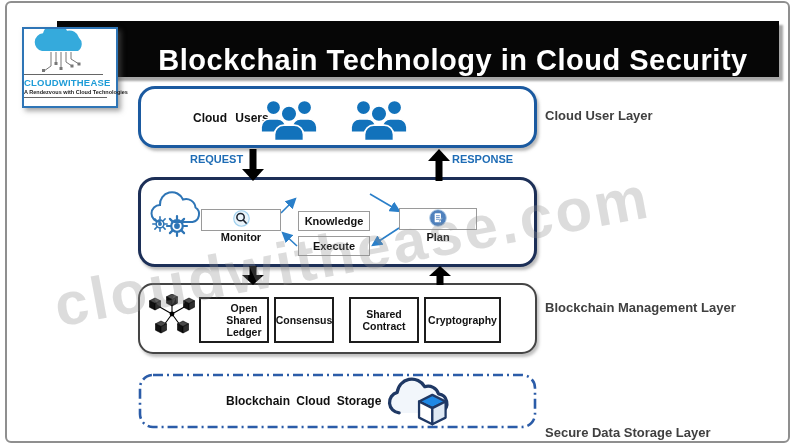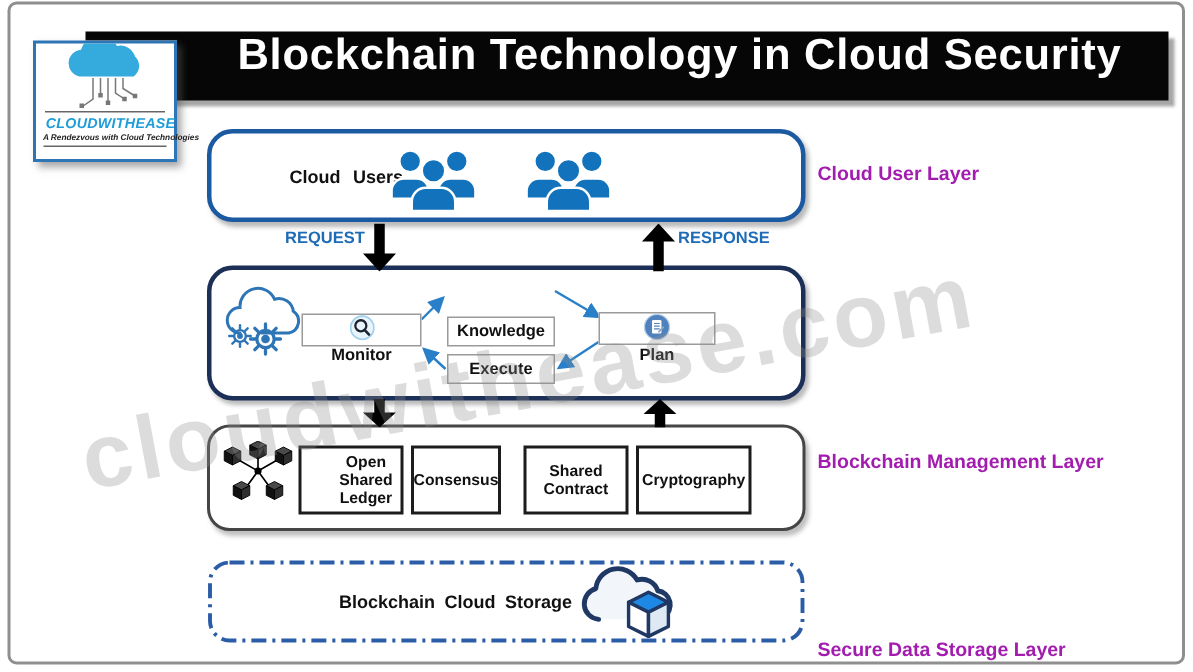--- a/index.html
+++ b/index.html
@@ -1,42 +1,42 @@
 <!DOCTYPE html>
 <html><head>
 <meta charset="utf-8">
 <style>
   html,body{margin:0;padding:0;background:#fff;}
   #canvas{position:relative;width:795px;height:448px;background:#fff;overflow:hidden;
           font-family:"Liberation Sans",sans-serif;}
   .frame{position:absolute;left:5px;top:1px;right:5px;bottom:5px;border:2px solid #8f8f8f;
          border-radius:6px;pointer-events:none;}
   
-  .title-bar{position:absolute;left:57px;top:21px;width:722px;height:46px;background:#060606;
-             box-shadow:4px 4px 2px #a6a6a6;display:flex;align-items:flex-start;justify-content:center;
+  .title-bar{position:absolute;left:57px;top:21px;width:722px;height:56px;background:#060606;
+             box-shadow:4px 4px 2px #a6a6a6;display:flex;align-items:flex-end;justify-content:center;
              padding-left:70px;box-sizing:border-box;z-index:6;}
   .title-bar .t{color:#fff;font-size:29px;font-weight:700;letter-spacing:.5px;white-space:nowrap;}
   
   .logo{position:absolute;left:22px;top:27px;width:96px;height:81px;background:#fff;
         border:2px solid #2e75b6;box-shadow:3px 3px 5px rgba(90,90,90,.55);z-index:10;
-        display:flex;flex-direction:column;align-items:center;box-sizing:border-box;font-style:italic;}
+        display:flex;flex-direction:column;box-sizing:border-box;}
   .logo .brand{color:#1e9cd7;font-weight:700;font-size:9.5px;letter-spacing:.2px;margin-top:1px;
                border-top:1px solid #666;padding-top:2px;width:86%;text-align:center;}
   .logo .tag{color:#222;font-weight:700;font-size:5.5px;border-bottom:1px solid #666;
              padding-bottom:2px;margin-top:1px;width:90%;text-align:center;white-space:nowrap;}
   
   .layer{position:absolute;left:138px;width:399px;background:#fff;box-sizing:border-box;}
   .layer-user{top:86px;height:62px;border:3px solid #1b5aa0;border-radius:17px;
               box-shadow:2px 3px 3px rgba(130,130,130,.55);}
   .layer-auto{top:177px;height:90px;border:3px solid #1c2f57;border-radius:17px;
               box-shadow:2px 3px 3px rgba(130,130,130,.55);}
   .layer-mgmt{top:283px;height:71px;border:2.5px solid #454545;border-radius:15px;
               box-shadow:2px 3px 3px rgba(130,130,130,.5);}
   .layer-storage{top:373px;height:56px;border:none;}
-  .side-label{position:absolute;left:545px;font-size:13px;font-weight:700;color:#a21caf;white-space:nowrap;z-index:6;}
+  .side-label{position:absolute;left:545px;font-size:13px;font-weight:700;color:#404040;white-space:nowrap;z-index:6;}
   
   .cloud-users-label{position:absolute;left:28px;top:22px;font-size:12px;font-weight:700;color:#111;word-spacing:5px;margin-left:24px;}
   .users-icon{position:absolute;top:8px;}
   
   .flow-label{position:absolute;font-size:11px;font-weight:700;color:#1e6cb5;z-index:6;}
   .black-arrow{position:absolute;z-index:5;}
   
   .node{position:absolute;background:#fff;border:1.2px solid #9a9a9a;box-sizing:border-box;
         display:flex;align-items:center;justify-content:center;font-size:11px;font-weight:700;color:#111;}
   .node-iconic{justify-content:flex-start;padding-left:0;gap:4px;flex-direction:column;}

